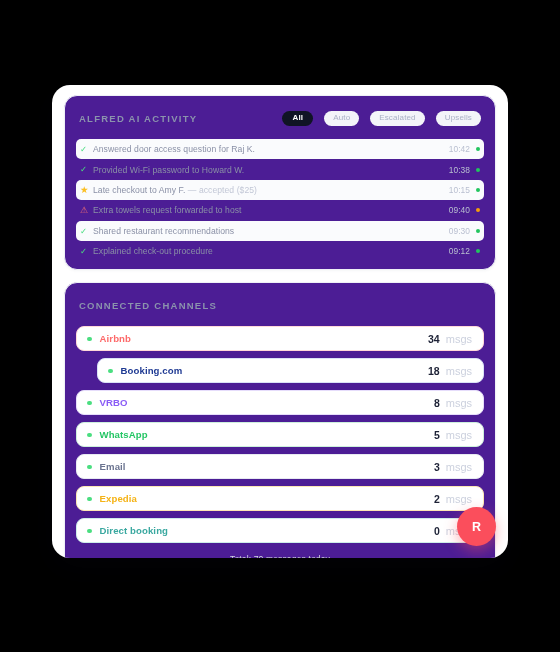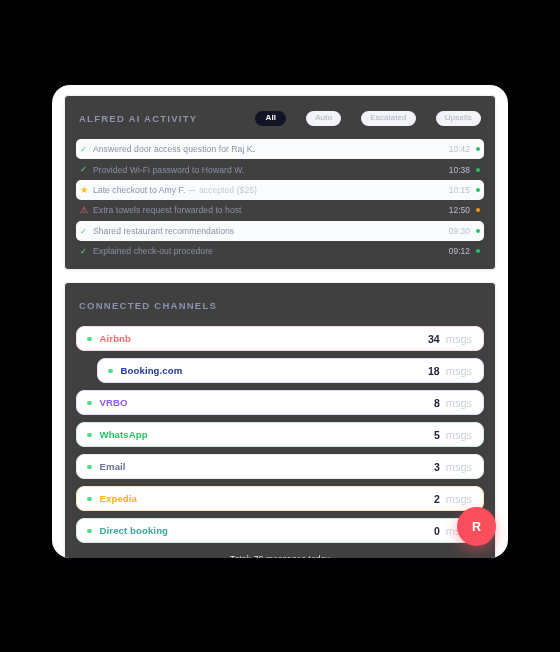--- a/index.html
+++ b/index.html
@@ -28,23 +28,23 @@
     height: 473px;
     background: #ffffff;
     border-radius: 18px;
     box-shadow: 0 10px 30px rgba(20,24,60,0.10);
     padding: 10px 12px 12px 12px;
     overflow: hidden;
   }
 
   
   .panel {
-    background: #404040;
+    background: #4c1d95;
     border: 1px solid #eef0f6;
-    border-radius: 4px;
+    border-radius: 13px;
     box-shadow: 0 1px 3px rgba(30,35,80,0.045);
   }
 
   
   .activity-panel {
     padding: 12px 11px 8px 11px;
   }
 
   .panel-head {
     display: flex;
@@ -59,21 +59,21 @@
     font-weight: bold;
     letter-spacing: 1.25px;
     color: #8b93ad;
     text-transform: uppercase;
     white-space: nowrap;
   }
 
   .pill-group {
     display: flex;
     align-items: center;
-    gap: 20px;
+    gap: 11px;
   }
 
   .pill {
     font-size: 8px;
     letter-spacing: 0.15px;
     color: #aab1c6;
     background: #f3f4f9;
     border-radius: 9px;
     padding: 3.5px 9px 3.5px 9px;
     white-space: nowrap;
@@ -248,21 +248,21 @@
           </div>
           <div class="activity-row striped">
             <span class="act-icon star">★</span>
             <span class="act-text"><span>Late checkout to Amy F.</span> <span class="sub">— accepted ($25)</span></span>
             <span class="act-time">10:15</span>
             <span class="act-dot" style="background: rgb(34, 197, 94);"></span>
           </div>
           <div class="activity-row">
             <span class="act-icon warn">⚠</span>
             <span class="act-text"><span>Extra towels request forwarded to host</span></span>
-            <span class="act-time">12:50</span>
+            <span class="act-time">09:40</span>
             <span class="act-dot" style="background: rgb(245, 158, 11);"></span>
           </div>
           <div class="activity-row striped">
             <span class="act-icon ok">✓</span>
             <span class="act-text"><span>Shared restaurant recommendations</span></span>
             <span class="act-time">09:30</span>
             <span class="act-dot" style="background: rgb(34, 197, 94);"></span>
           </div>
           <div class="activity-row">
             <span class="act-icon ok">✓</span>

